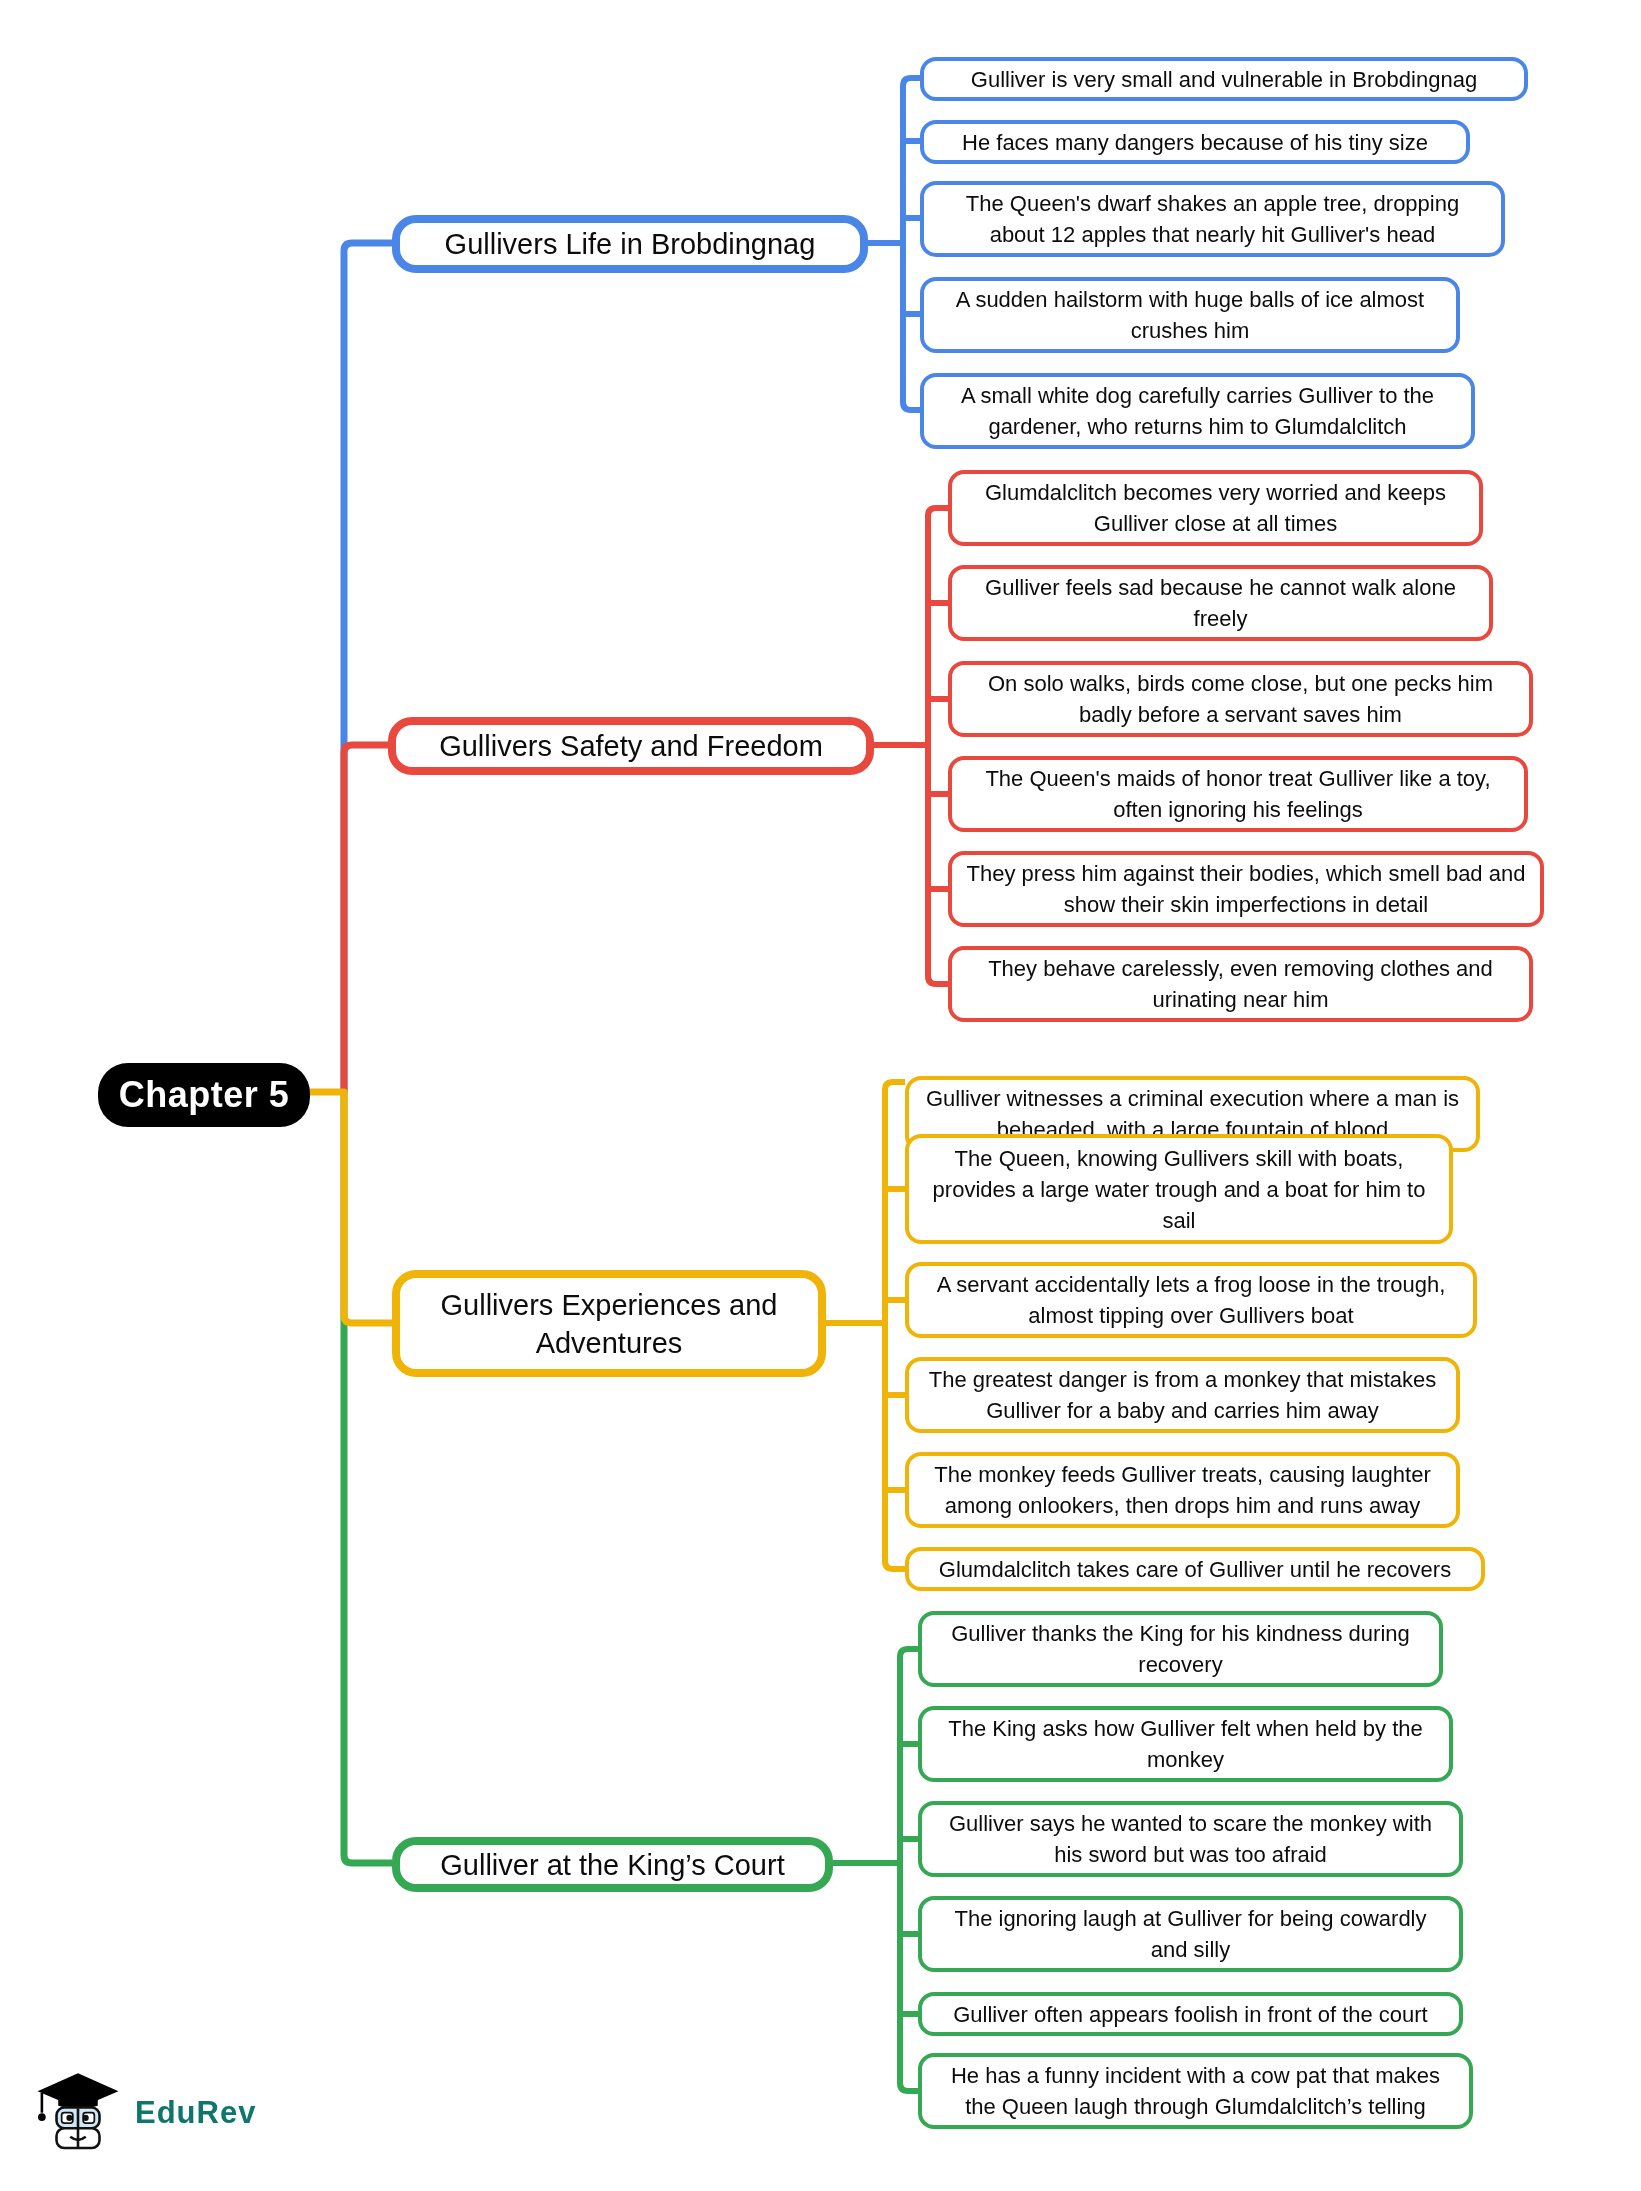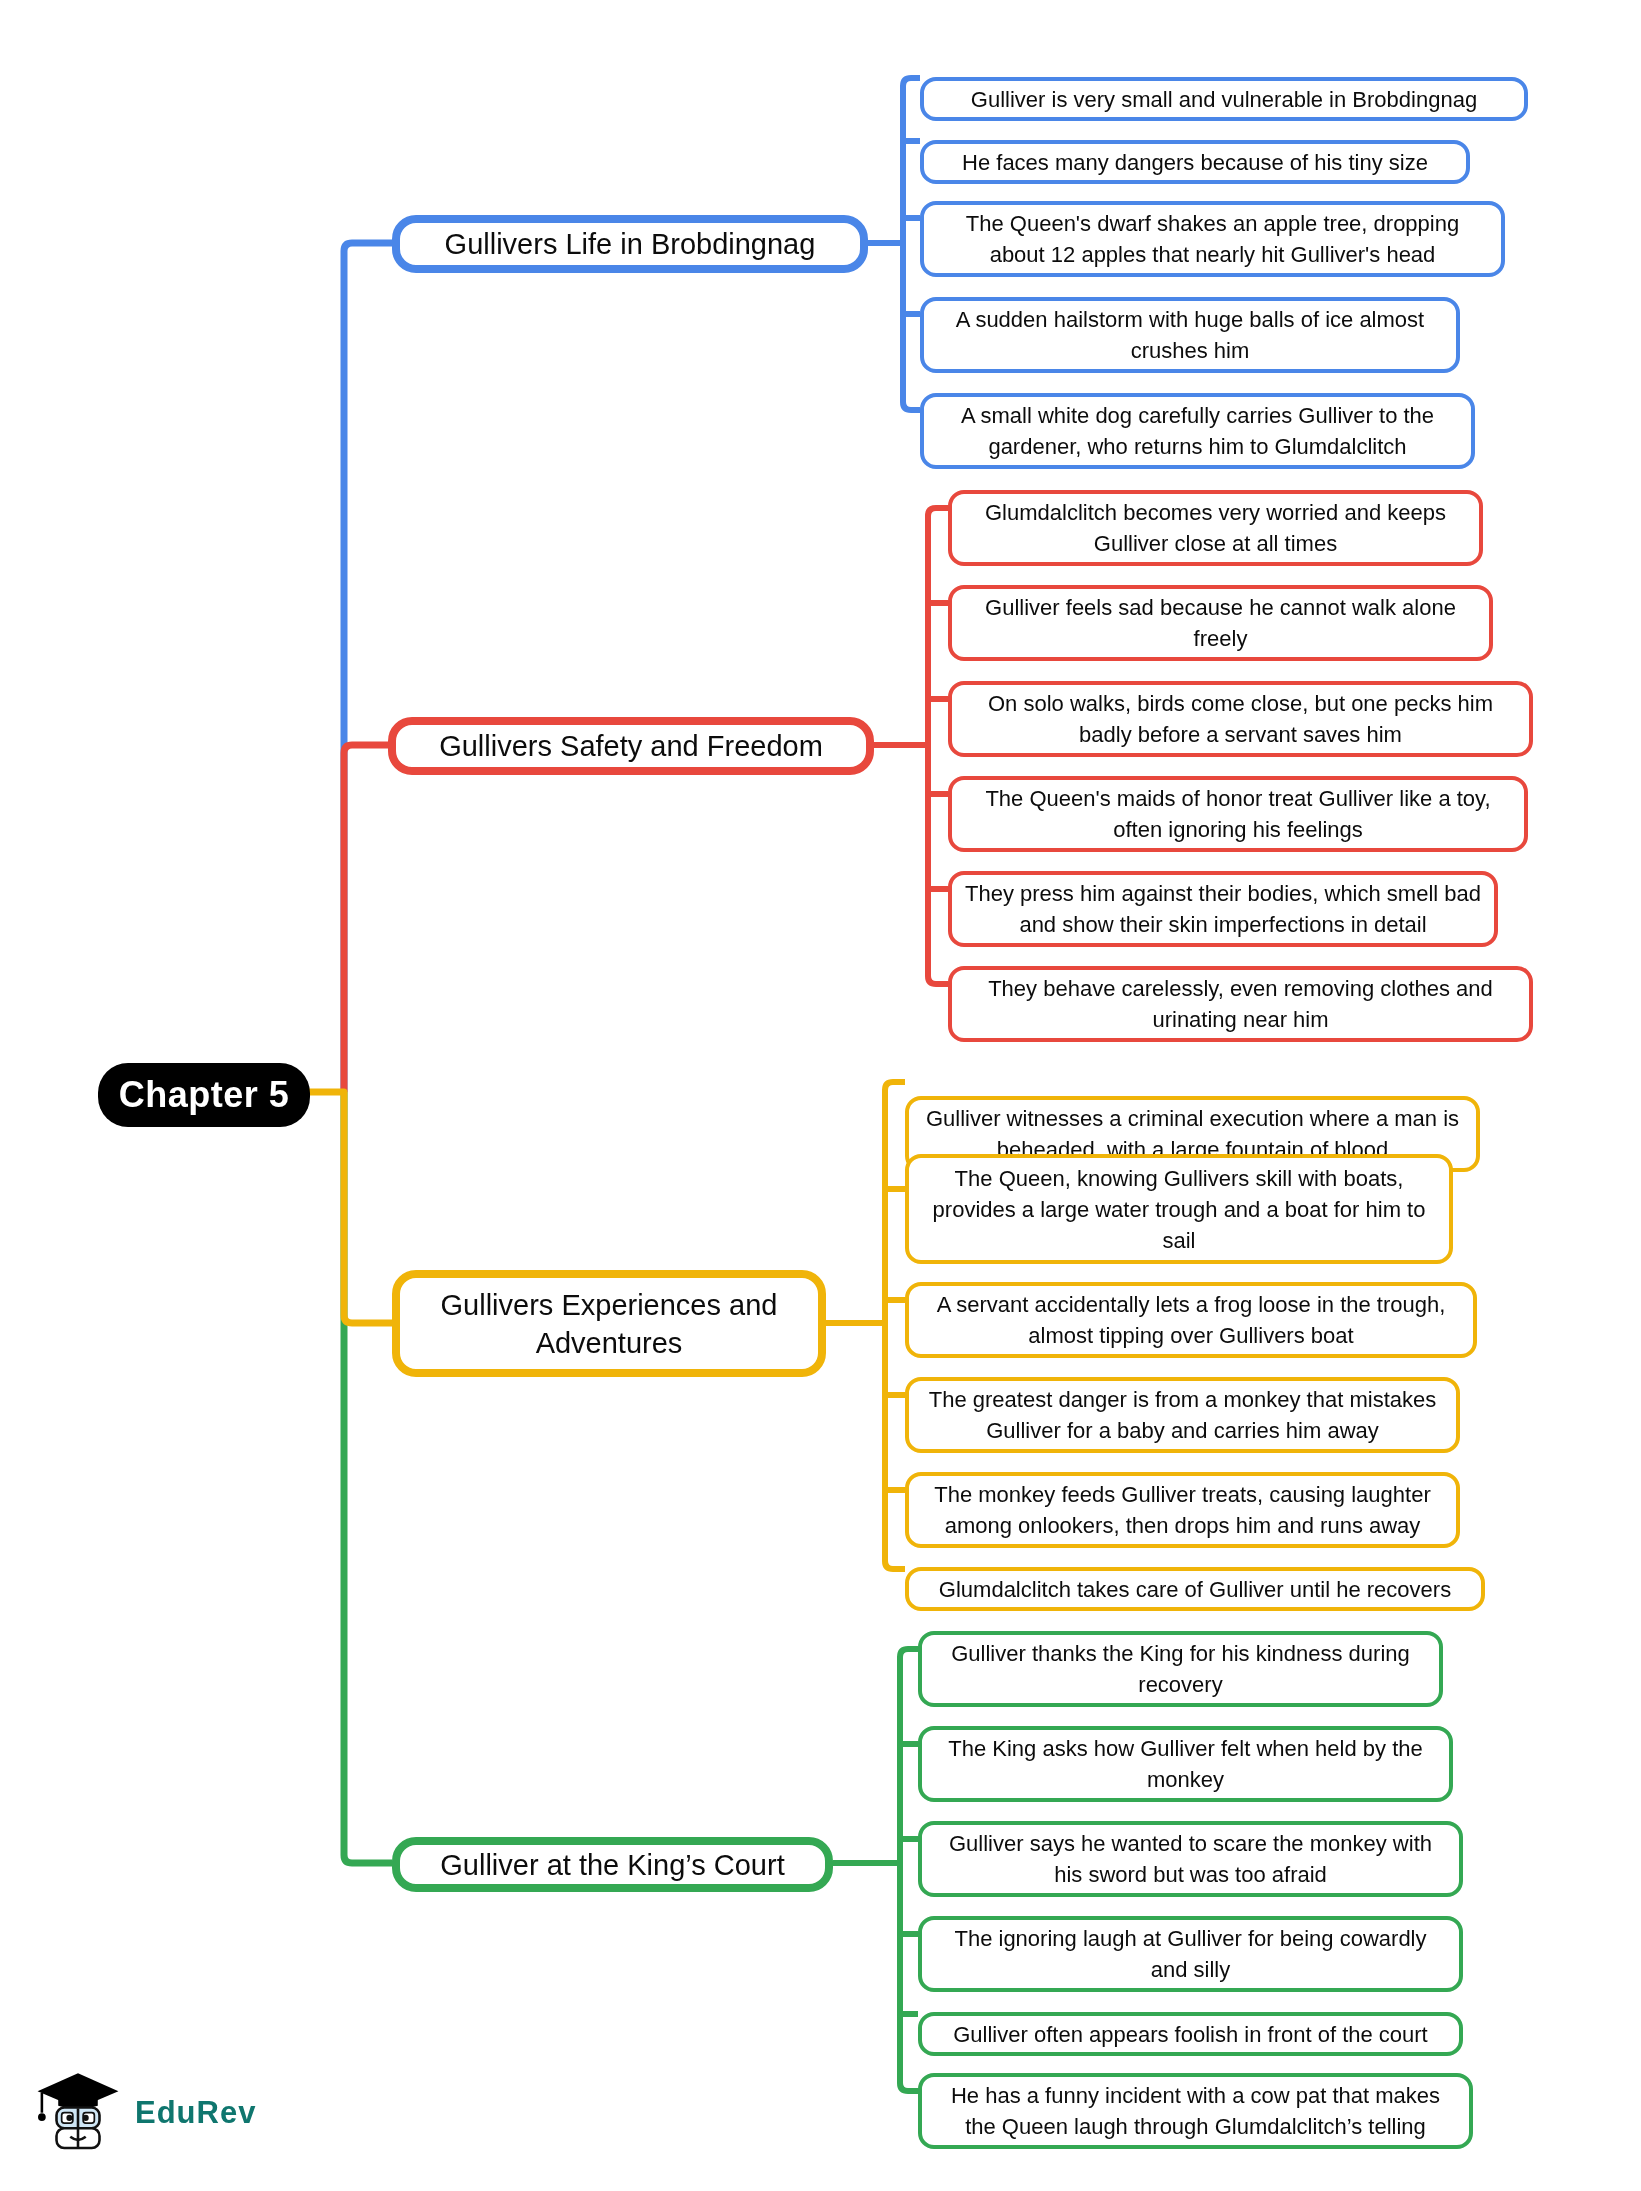--- a/index.html
+++ b/index.html
@@ -5,21 +5,21 @@
   html,body{margin:0;padding:0;background:#ffffff;}
   body{font-family:"Liberation Sans", sans-serif;}
   #canvas{position:relative;width:1641px;height:2191px;background:#ffffff;overflow:hidden;}
   #wires{position:absolute;left:0;top:0;width:1641px;height:2191px;}
   .ln{fill:none;stroke-linecap:butt;stroke-linejoin:round;}
   .node{
     position:absolute;background:#ffffff;box-sizing:border-box;
     display:flex;align-items:center;justify-content:center;
     text-align:center;color:#0c0c0c;overflow:hidden;
   }
-  .leaf{border:4px solid #0c4a6e;border-radius:16px;font-size:22px;line-height:31px;padding:18px 12px;margin-top:20px;}
+  .leaf{border:4px solid #0c4a6e;border-radius:16px;font-size:22px;line-height:31px;padding:18px 12px;}
   .one{white-space:nowrap;}
   .title{border:8px solid #ec4899;border-radius:24px;font-size:29px;line-height:38px;padding:2px 14px;font-weight:400;}
   .tnowrap{white-space:nowrap;}
   .root-node{
     background:#000000;color:#ffffff;border-radius:30px;
     font-size:36px;font-weight:700;letter-spacing:0.5px;
   }
   .c-blue{border-color:#4a86e8;}
   .c-red{border-color:#e8483d;}
   .c-yellow{border-color:#f0b409;}
@@ -59,21 +59,21 @@
   <div class="node leaf one c-blue" style="left:920px;top:120px;width:550px;height:43px;">He faces many dangers because of his tiny size</div>
   <div class="node leaf c-blue" style="left:920px;top:181px;width:585px;height:76px;">The Queen's dwarf shakes an apple tree, dropping about 12 apples that nearly hit Gulliver's head</div>
   <div class="node leaf c-blue" style="left:920px;top:277px;width:540px;height:76px;">A sudden hailstorm with huge balls of ice almost crushes him</div>
   <div class="node leaf c-blue" style="left:920px;top:373px;width:555px;height:76px;">A small white dog carefully carries Gulliver to the gardener, who returns him to Glumdalclitch</div>
 
   <div class="node title tnowrap c-red" style="left:388px;top:717px;width:486px;height:58px;">Gullivers Safety and Freedom</div>
   <div class="node leaf c-red" style="left:948px;top:470px;width:535px;height:76px;">Glumdalclitch becomes very worried and keeps Gulliver close at all times</div>
   <div class="node leaf c-red" style="left:948px;top:565px;width:545px;height:76px;">Gulliver feels sad because he cannot walk alone freely</div>
   <div class="node leaf c-red" style="left:948px;top:661px;width:585px;height:76px;">On solo walks, birds come close, but one pecks him badly before a servant saves him</div>
   <div class="node leaf c-red" style="left:948px;top:756px;width:580px;height:76px;">The Queen's maids of honor treat Gulliver like a toy, often ignoring his feelings</div>
-  <div class="node leaf c-red" style="left:948px;top:851px;width:550px;height:76px;">They press him against their bodies, which smell bad and show their skin imperfections in detail</div>
+  <div class="node leaf c-red" style="left:948px;top:851px;width:596px;height:76px;">They press him against their bodies, which smell bad and show their skin imperfections in detail</div>
   <div class="node leaf c-red" style="left:948px;top:946px;width:585px;height:76px;">They behave carelessly, even removing clothes and urinating near him</div>
 
   <div class="node title c-yellow" style="left:392px;top:1270px;width:434px;height:107px;">Gullivers Experiences and Adventures</div>
   <div class="node leaf c-yellow" style="left:905px;top:1076px;width:575px;height:76px;">Gulliver witnesses a criminal execution where a man is beheaded, with a large fountain of blood</div>
   <div class="node leaf c-yellow" style="left:905px;top:1134px;width:548px;height:110px;">The Queen, knowing Gullivers skill with boats, provides a large water trough and a boat for him to sail</div>
   <div class="node leaf c-yellow" style="left:905px;top:1262px;width:572px;height:76px;">A servant accidentally lets a frog loose in the trough, almost tipping over Gullivers boat</div>
   <div class="node leaf c-yellow" style="left:905px;top:1357px;width:555px;height:76px;">The greatest danger is from a monkey that mistakes Gulliver for a baby and carries him away</div>
   <div class="node leaf c-yellow" style="left:905px;top:1452px;width:555px;height:76px;">The monkey feeds Gulliver treats, causing laughter among onlookers, then drops him and runs away</div>
   <div class="node leaf one c-yellow" style="left:905px;top:1547px;width:580px;height:43px;">Glumdalclitch takes care of Gulliver until he recovers</div>
 

